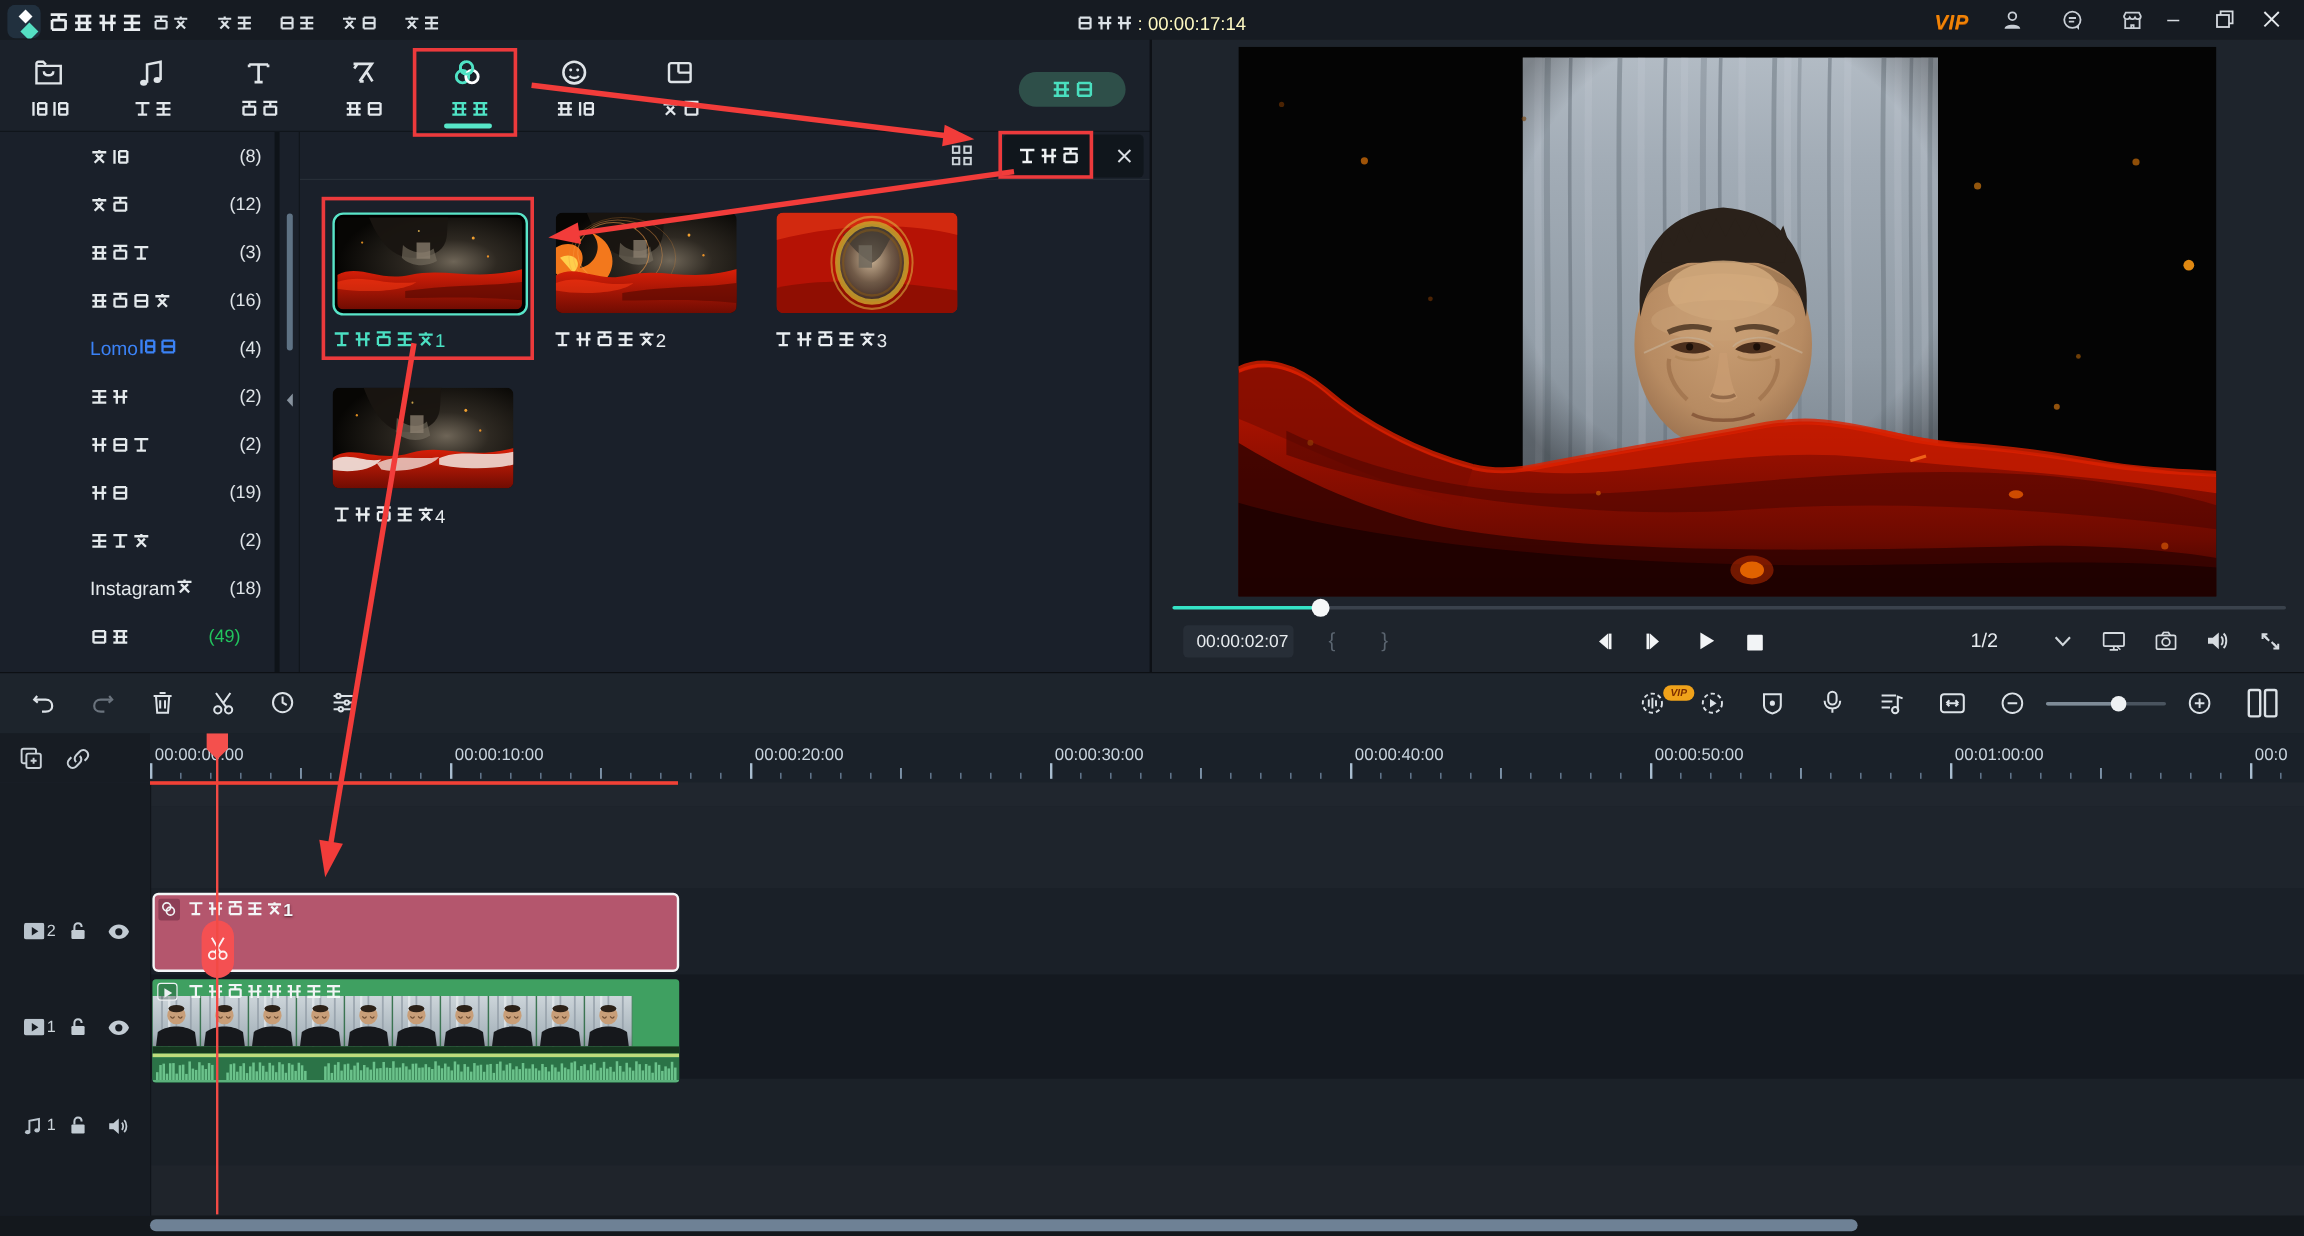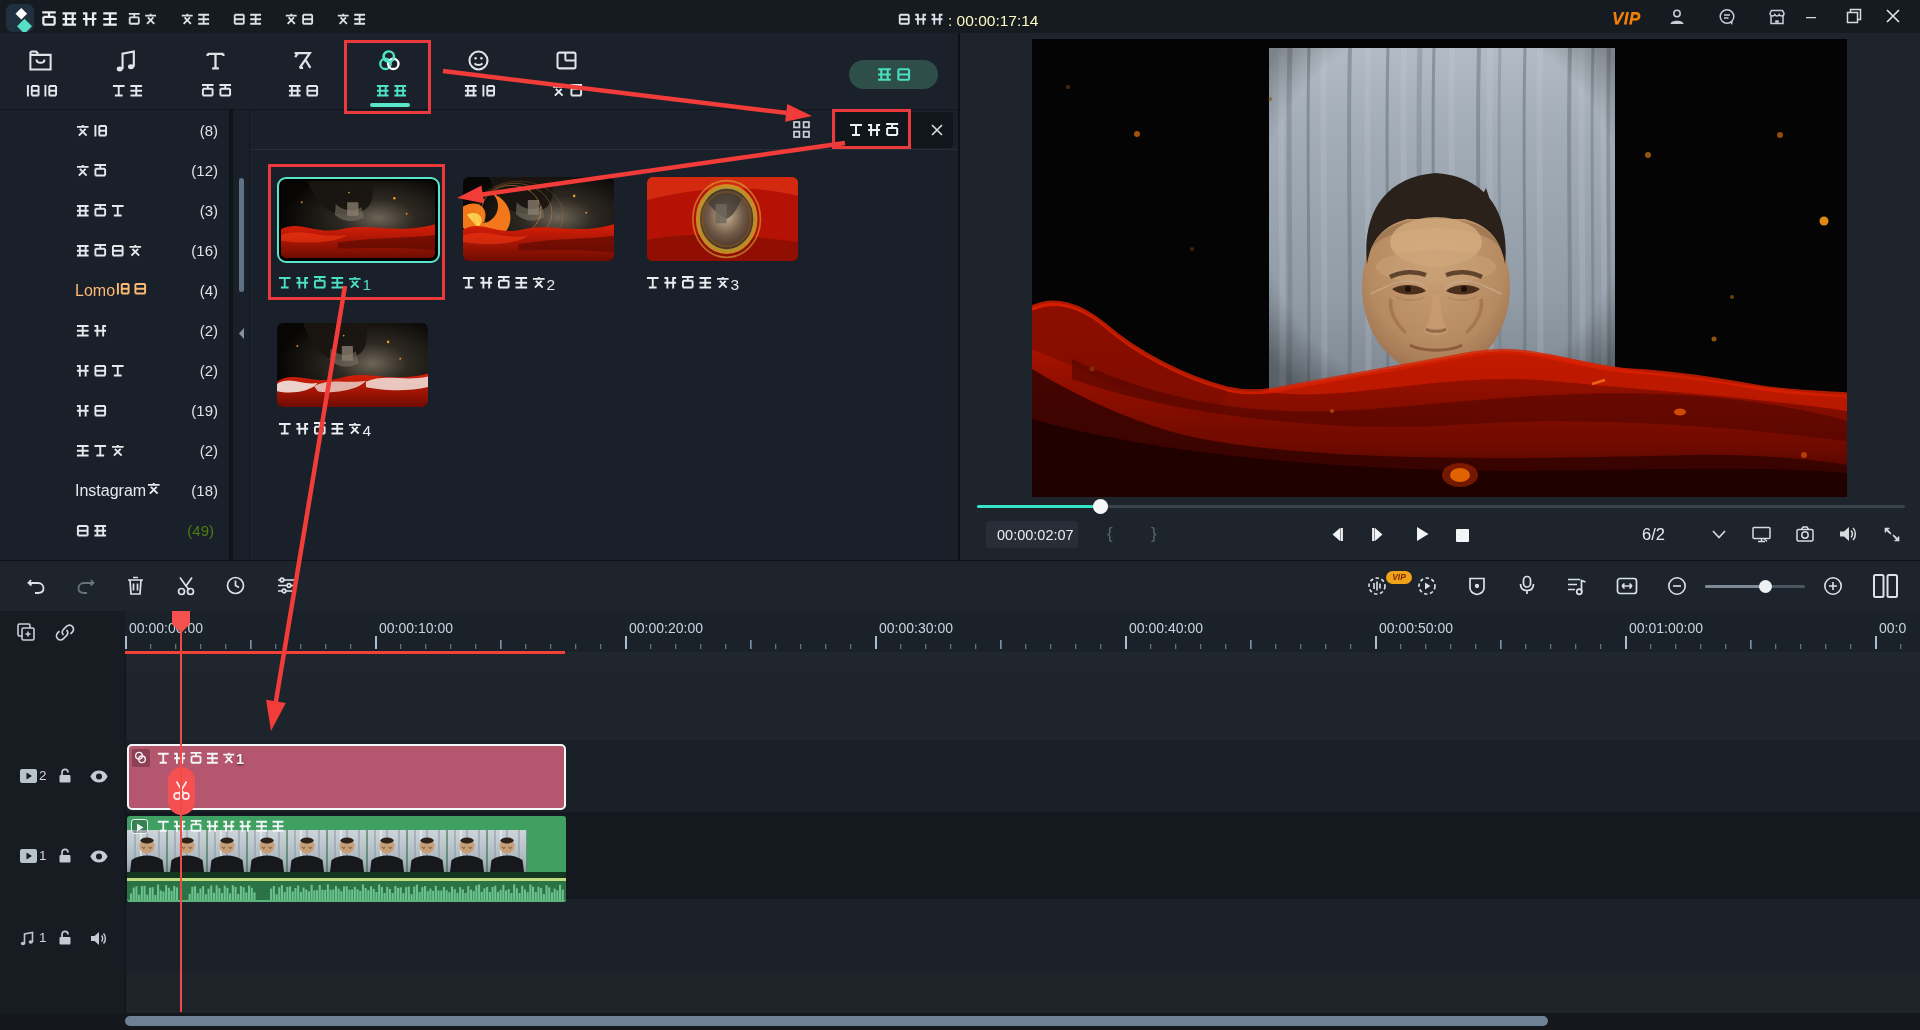--- a/index.html
+++ b/index.html
@@ -185,21 +185,21 @@
       <use href="#p0" x="36.16"></use>
     </svg></div>
 <div class="txt" style="left:140px;top:202px;width:78px;text-align:right;color:#dfe4e8;font-size:15px">(3)</div>
 <div class="txt" style="left:75px;top:243px;color:#e4e9ec"><svg class="cj " style="" width="68.045" height="15.5" viewBox="0 0 70.24 16">
       <use href="#p7" x="0"></use>
       <use href="#p4" x="18.08"></use>
       <use href="#p1" x="36.16"></use>
       <use href="#p5" x="54.24"></use>
     </svg></div>
 <div class="txt" style="left:140px;top:242px;width:78px;text-align:right;color:#dfe4e8;font-size:15px">(16)</div>
-<div class="txt" style="left:75px;top:281px;color:#fdba74;font-size:16px">Lomo<svg class="cj " style="vertical-align:-1px;" width="33.015" height="15.5" viewBox="0 0 34.08 16">
+<div class="txt" style="left:75px;top:281px;color:#3b82f6;font-size:16px">Lomo<svg class="cj " style="vertical-align:-1px;" width="33.015" height="15.5" viewBox="0 0 34.08 16">
       <use href="#p3" x="0"></use>
       <use href="#p1" x="18.08"></use>
     </svg></div>
 <div class="txt" style="left:140px;top:282px;width:78px;text-align:right;color:#dfe4e8;font-size:15px">(4)</div>
 <div class="txt" style="left:75px;top:323px;color:#e4e9ec"><svg class="cj " style="" width="33.015" height="15.5" viewBox="0 0 34.08 16">
       <use href="#p2" x="0"></use>
       <use href="#p6" x="18.08"></use>
     </svg></div>
 <div class="txt" style="left:140px;top:322px;width:78px;text-align:right;color:#dfe4e8;font-size:15px">(2)</div>
 <div class="txt" style="left:75px;top:363px;color:#e4e9ec"><svg class="cj " style="" width="50.53" height="15.5" viewBox="0 0 52.16 16">
@@ -220,21 +220,21 @@
     </svg></div>
 <div class="txt" style="left:140px;top:442px;width:78px;text-align:right;color:#dfe4e8;font-size:15px">(2)</div>
 <div class="txt" style="left:75px;top:481px;color:#e4e9ec;font-size:16px">Instagram<svg class="cj " style="vertical-align:-1px;" width="15.5" height="15.5" viewBox="0 0 16 16">
       <use href="#p5" x="0"></use>
     </svg></div>
 <div class="txt" style="left:140px;top:482px;width:78px;text-align:right;color:#dfe4e8;font-size:15px">(18)</div>
 <div class="txt" style="left:75px;top:523px;color:#e4e9ec"><svg class="cj " style="" width="33.015" height="15.5" viewBox="0 0 34.08 16">
       <use href="#p1" x="0"></use>
       <use href="#p7" x="18.08"></use>
     </svg></div>
-<div class="txt" style="left:136px;top:522px;width:78px;text-align:right;color:#4d7c0f;font-size:15px">(49)</div>
+<div class="txt" style="left:148px;top:522px;width:78px;text-align:center;color:#22c55e;font-size:15px">(49)</div>
 <div class="" style="left:238.5px;top:178px;width:5.5px;height:114px;background:#5e7284;border-radius:3px"></div>
 <svg style="position:absolute;left:238px;top:327px" width="7" height="13" viewBox="0 0 7 13">
     <path d="M6 1 L1 6.5 L6 12 Z" fill="#87929e"></path>
   </svg>
 <div class="" style="left:250px;top:110px;width:710px;height:450px;background:#1a202a"></div>
 <div class="" style="left:250px;top:149px;width:710px;height:1px;background:#272e37"></div>
 <svg style="position:absolute;left:793px;top:121px" width="17" height="17" viewBox="0 0 17 17" fill="none" stroke="#ccd3d9" stroke-width="1.7">
     <rect x="1" y="1" width="5.4" height="5.4"></rect>
     <rect x="10.6" y="1" width="5.4" height="5.4"></rect>
     <rect x="1" y="10.6" width="5.4" height="5.4"></rect>
@@ -500,21 +500,21 @@
     <rect x="12.5" y="2" width="2.4" height="13"></rect>
   </svg>
 <svg style="position:absolute;left:1370px;top:526px" width="17" height="17" viewBox="0 0 17 17" fill="#f2f4f6">
     <path d="M5 2 L12.5 8.5 L5 15 Z"></path>
     <rect x="2.1" y="2" width="2.4" height="13"></rect>
   </svg>
 <svg style="position:absolute;left:1413px;top:525px" width="18" height="18" viewBox="0 0 18 18" fill="#f2f4f6">
     <path d="M4 2 L15.5 9 L4 16 Z"></path>
   </svg>
 <div class="" style="left:1456px;top:529px;width:12.5px;height:12.5px;background:#f2f4f6;border-radius:1px"></div>
-<div class="txt" style="left:1642px;top:525px;color:#e8ecf0;font-size:16.5px">6/2</div>
+<div class="txt" style="left:1642px;top:525px;color:#e8ecf0;font-size:16.5px">1/2</div>
 <svg style="position:absolute;left:1712px;top:530px" width="14" height="9" viewBox="0 0 14 9" fill="none" stroke="#d0d6db" stroke-width="1.8">
     <path d="M1 1 L7 7.5 L13 1"></path>
   </svg>
 <svg style="position:absolute;left:1752px;top:526px" width="19" height="17" viewBox="0 0 19 17" fill="none" stroke="#d6dbe0" stroke-width="1.5">
     <rect x="1" y="1.5" width="17" height="11" rx="1"></rect>
     <path d="M6 15.5 H13 M9.5 12.5 V15.5"></path>
     <path d="M12 12.5 l3 3" stroke-width="1.3"></path>
   </svg>
 <svg style="position:absolute;left:1796px;top:526px" width="18" height="16" viewBox="0 0 18 16" fill="none" stroke="#d6dbe0" stroke-width="1.5">
     <rect x="1" y="3.5" width="16" height="11.5" rx="1.5"></rect>

